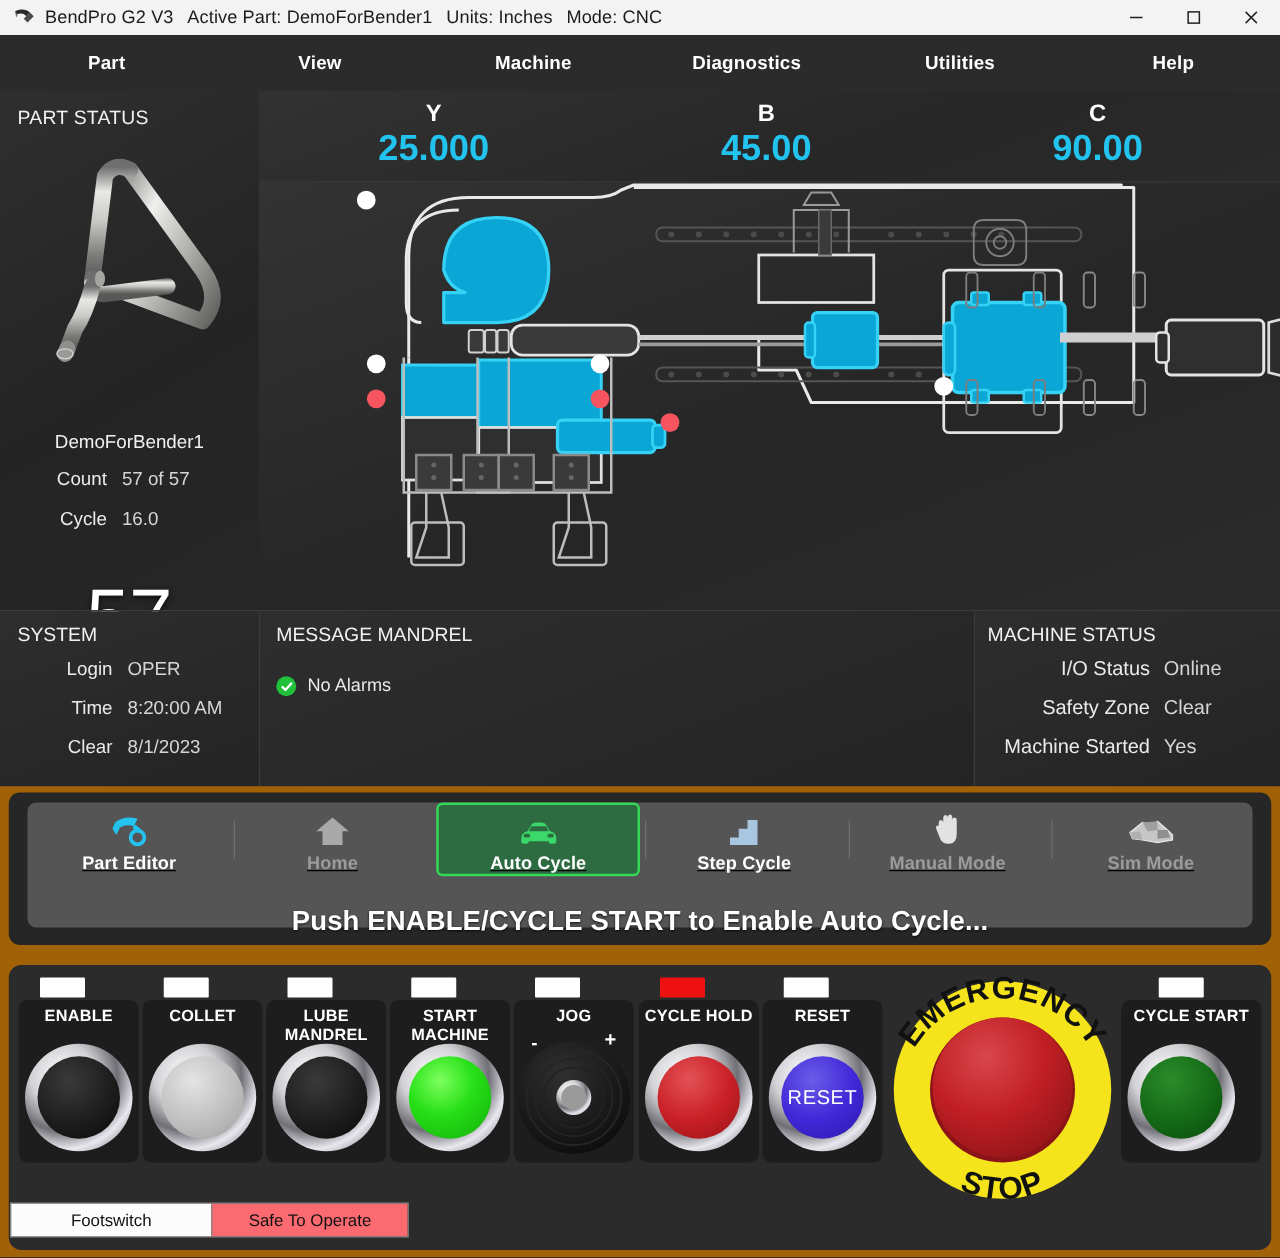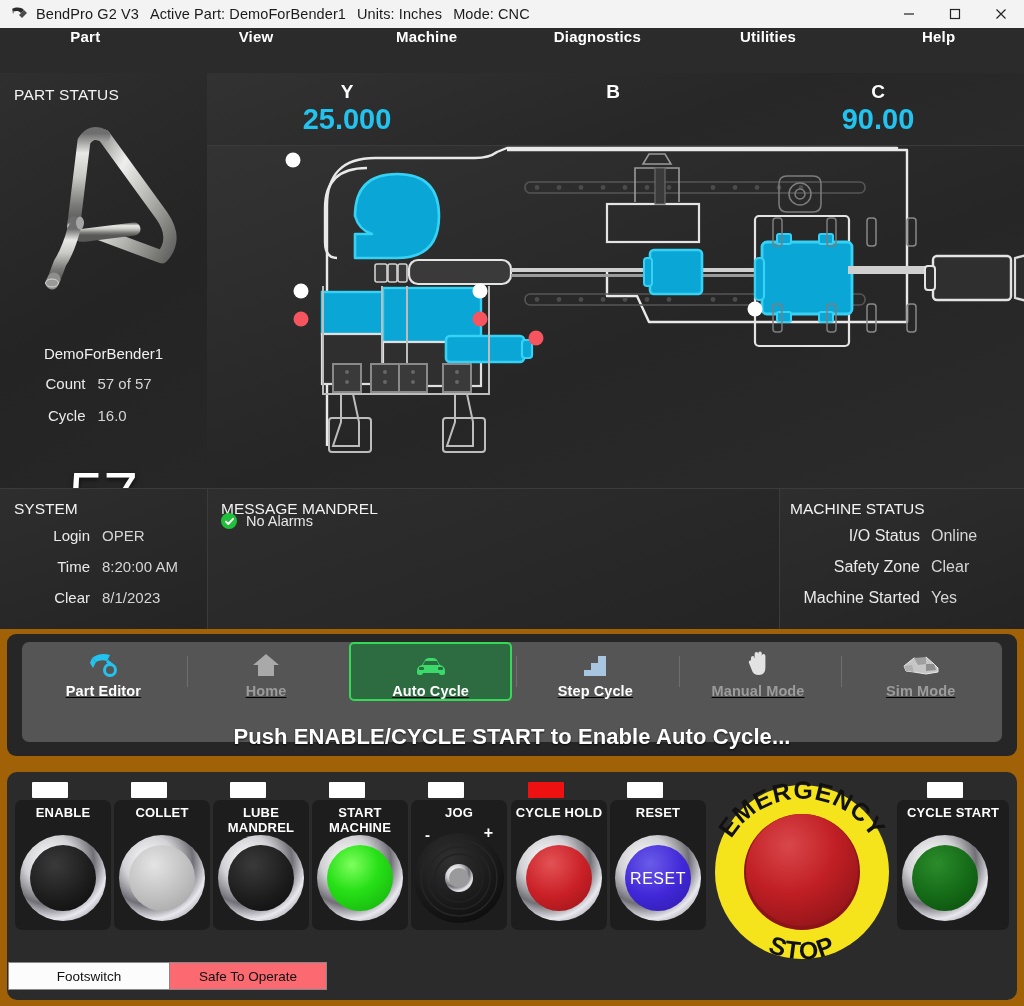--- a/index.html
+++ b/index.html
@@ -16,21 +16,21 @@
             display:flex;align-items:center;}
   .tb-icon{margin-left:10px;margin-right:8px;display:flex;align-items:center;}
   .tb-text{font-size:14.5px;color:#1b1b1b;white-space:nowrap;letter-spacing:.1px;}
   .tb-text span{margin-right:11px;}
   .winbtns{position:absolute;right:0;top:0;height:28px;display:flex;}
   .winbtn{width:46px;height:28px;display:flex;align-items:center;justify-content:center;}
   .winbtn svg{display:block;}
 
   
   .menubar{position:absolute;left:0;top:28px;width:1024px;height:45px;background:#2b2b2b;
-           display:flex;align-items:flex-start;}
+           display:flex;align-items:center;}
   .menuitem{flex:1;display:flex;align-items:center;justify-content:center;position:relative;
             color:#fff;font-size:15px;font-weight:bold;letter-spacing:.2px;}
   .menuitem + .menuitem:before{content:"";position:absolute;left:0;top:9px;bottom:9px;width:1px;background:#4a4a4a;}
 
   
   .work{position:absolute;left:0;top:73px;width:1024px;height:555px;background:#262626;}
 
   
   .partcol{position:absolute;left:0;top:0;width:207px;height:415px;
            background:linear-gradient(150deg,#2f2f2f 0%,#242424 55%,#272727 100%);}
@@ -65,21 +65,21 @@
           border-right:1px solid #3b3b3b;}
   .sysbox-title{position:absolute;left:14px;top:11px;font-size:15.5px;color:#f2f2f2;}
   .sys-kv{position:absolute;width:195px;display:flex;font-size:15px;}
   .sys-kv .k{width:90px;text-align:right;color:#eaeaea;}
   .sys-kv .v{margin-left:12px;color:#d5d5d5;}
 
   .msgbox{position:absolute;left:208px;top:0;width:571px;height:140px;
           background:linear-gradient(160deg,#2e2e2e 0%,#242424 100%);
           border-right:1px solid #3b3b3b;}
   .msgbox-title{position:absolute;left:13px;top:11px;font-size:15.5px;color:#f2f2f2;}
-  .msgrow{position:absolute;left:13px;top:24px;display:flex;align-items:center;}
+  .msgrow{position:absolute;left:13px;top:52px;display:flex;align-items:center;}
   .ok-dot{width:16px;height:16px;border-radius:50%;background:#21c03b;display:flex;
           align-items:center;justify-content:center;margin-right:9px;}
   .msgtext{font-size:14.5px;color:#e8e8e8;}
 
   .macbox{position:absolute;left:780px;top:0;width:244px;height:140px;
           background:linear-gradient(160deg,#2e2e2e 0%,#242424 100%);}
   .macbox-title{position:absolute;left:10px;top:11px;font-size:15.5px;color:#f2f2f2;}
   .mac-kv{position:absolute;width:232px;display:flex;font-size:16px;}
   .mac-kv .k{width:140px;text-align:right;color:#eaeaea;}
   .mac-kv .v{margin-left:11px;color:#d5d5d5;}
@@ -218,20 +218,21 @@
       <div class="bigcount">57</div>
     </div>
 
     <div class="readouts">
       <div class="ro" style="left:25px">
         <div class="lab">Y</div>
         <div class="val">25.000</div>
       </div>
       <div class="ro" style="left:291px">
         <div class="lab">B</div>
+        <div class="val">45.00</div>
       </div>
       <div class="ro" style="left:556px">
         <div class="lab">C</div>
         <div class="val">90.00</div>
       </div>
     </div>
 
     <div class="diagram">
       <svg width="817" height="343" viewBox="0 0 817 343">
         <g stroke="#e9e9e9" stroke-width="2.4" fill="none" stroke-linejoin="round">

